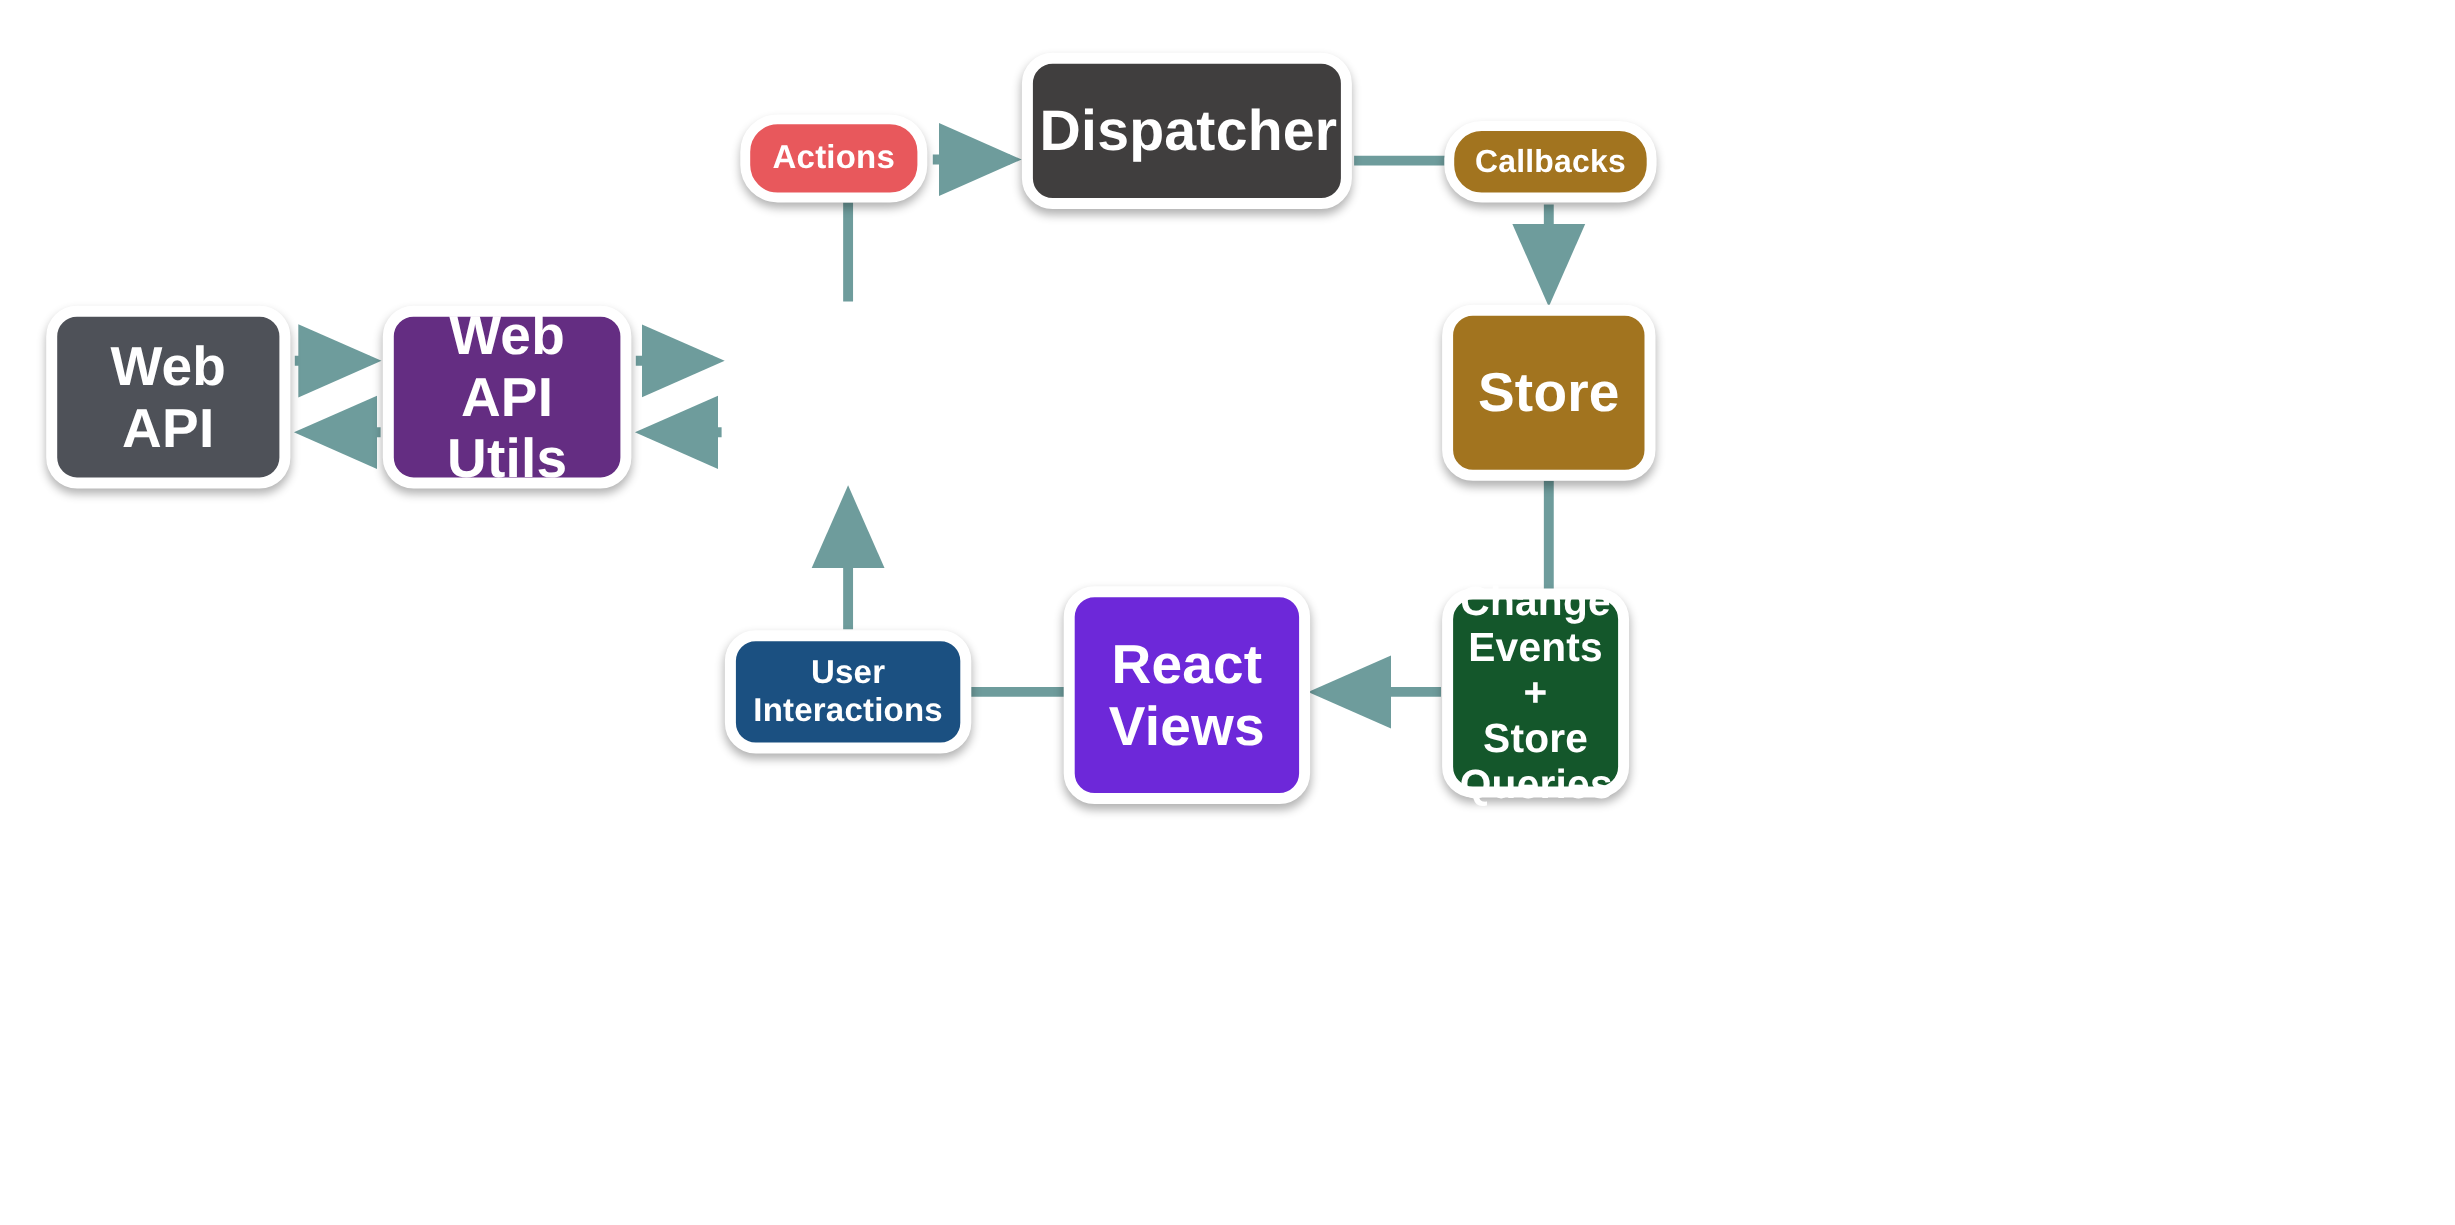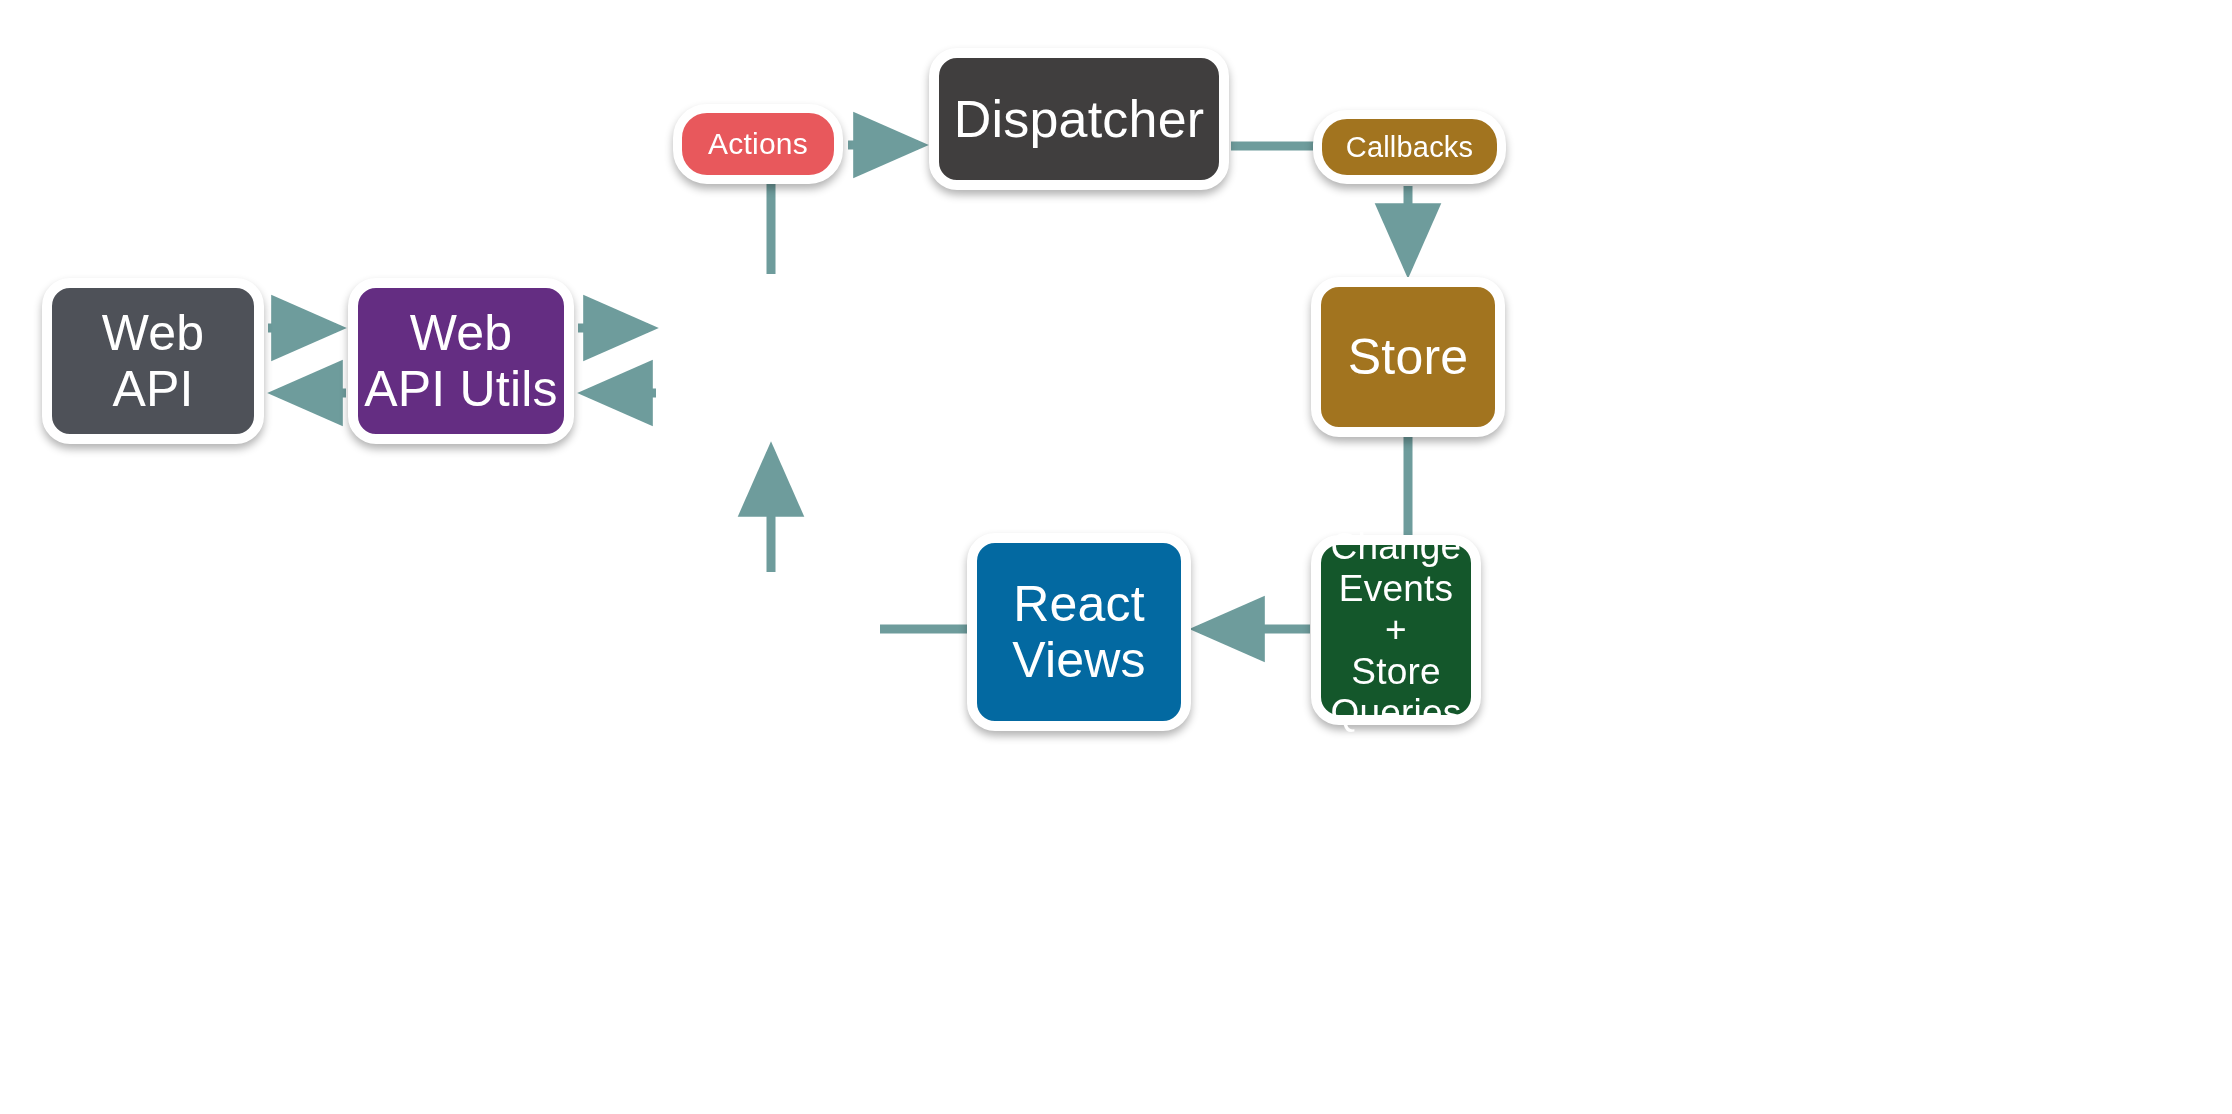--- a/index.html
+++ b/index.html
@@ -26,21 +26,21 @@
     pointer-events: none;
   }
   .node {
     position: absolute;
     box-sizing: border-box;
     display: flex;
     align-items: center;
     justify-content: center;
     text-align: center;
     color: #ffffff;
-    font-weight: normal;
+    font-weight: bold;
     line-height: 1.12;
     background: #888;
     border: 10px solid #ffffff;
     border-radius: 28px;
     box-shadow: 0 5px 9px rgba(0,0,0,0.30);
     z-index: 2;
     white-space: pre-line;
     letter-spacing: 0.2px;
   }
   .node.pill {
@@ -142,19 +142,23 @@
     <span class="label">Store</span>
   </div>
 
   <div class="node" id="node-change-events" style="background: rgb(20, 87, 43);">
     <span class="label">Change
 Events +
 Store
 Queries</span>
   </div>
 
-  <div class="node" id="node-react-views" style="background: #0369a1;">
+  <div class="node" id="node-react-views" style="background: #6d28d9;">
     <span class="label">React
 Views</span>
   </div>
 
+  <div class="node" id="node-user-interactions" style="background: rgb(27, 80, 129);">
+    <span class="label">User
+Interactions</span>
+  </div>
 
 </div>
 
 </body></html>

